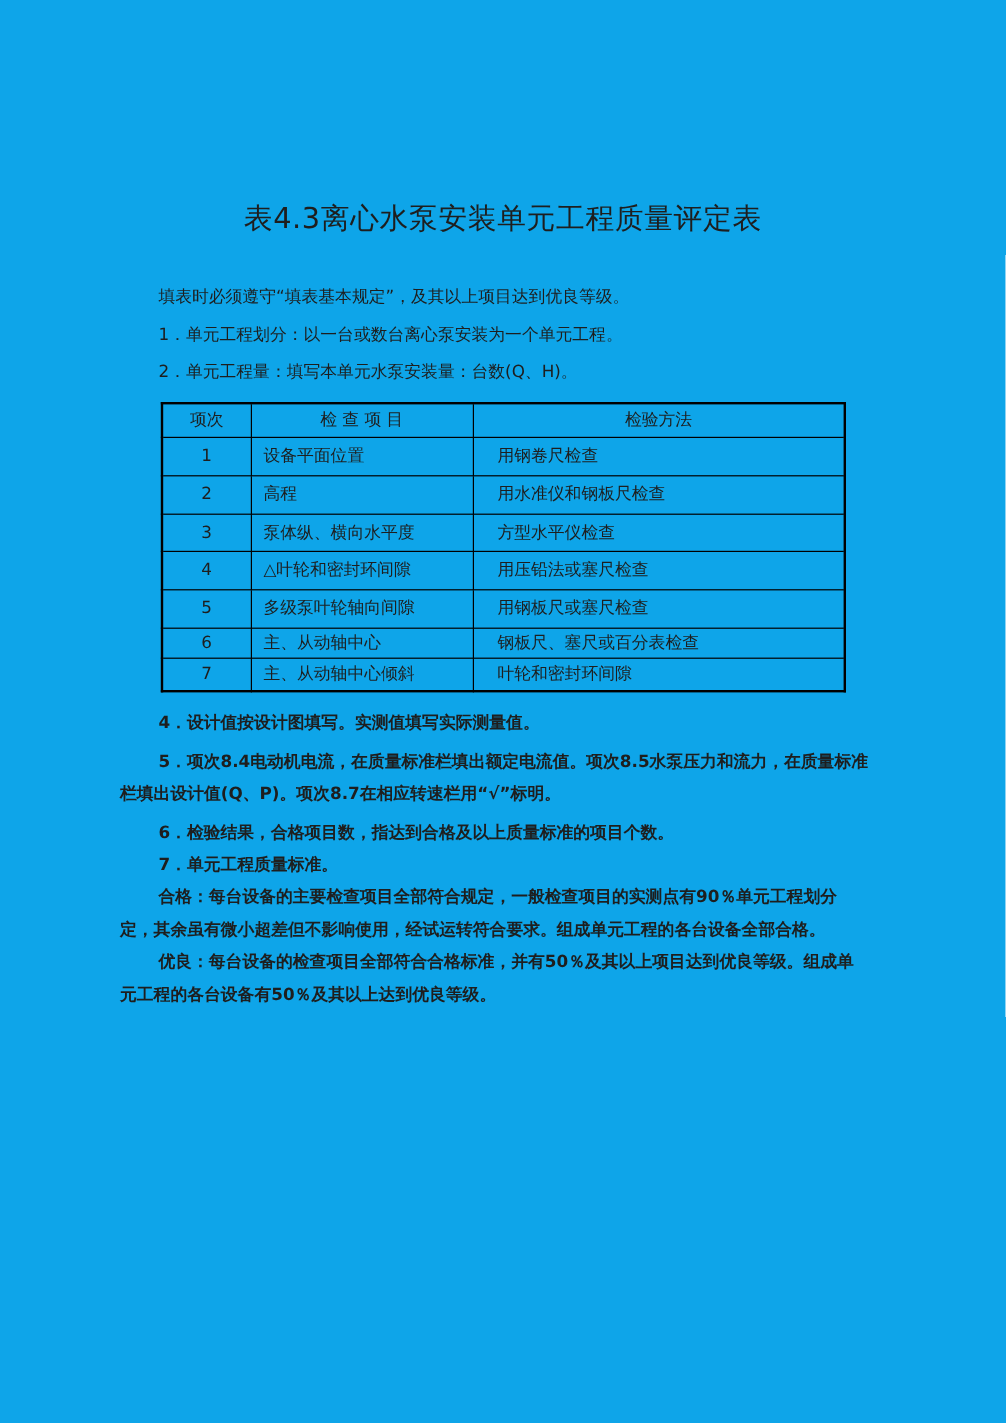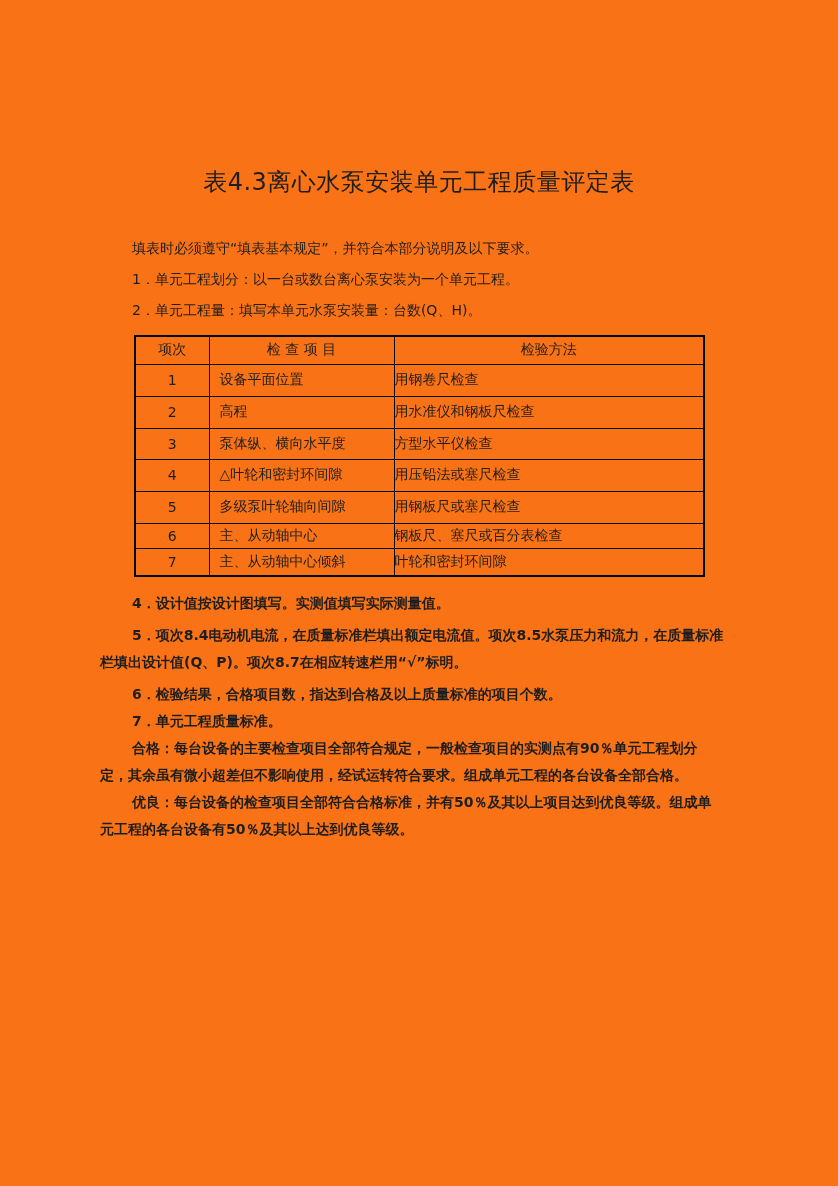--- a/index.html
+++ b/index.html
@@ -1,21 +1,21 @@
 <!DOCTYPE html>
 <html><head>
 <meta charset="utf-8">
 <style>
   * { margin: 0; padding: 0; box-sizing: border-box; }
   html, body { background: #ffffff; }
   .page {
     position: relative;
     width: 838px;
     height: 1186px;
-    background: #f97316;
+    background: #0ea5e9;
     font-family: "DejaVu Sans", "Liberation Sans", sans-serif;
     color: #1e1e1e;
     overflow: hidden;
   }
   .doc-title {
     padding-top: 170px;
     text-align: center;
     font-size: 24px;
     line-height: 1;
     letter-spacing: 0.5px;
@@ -61,32 +61,32 @@
   .check-table col.c2 { width: 185px; }
   .check-table col.c3 { width: 310px; }
   .check-table thead tr { height: 28px; }
   .check-table tbody tr { height: 32px; }
   .check-table tbody tr:nth-child(3) { height: 31px; }
   .check-table tbody tr:nth-child(6) { height: 25px; }
   .check-table tbody tr:nth-child(7) { height: 28px; }
   .check-table th { text-align: center; }
   .check-table td.no { text-align: center; }
   .check-table td.item   { text-align: left; padding-left: 10px; }
-  .check-table td.method { text-align: left; padding-left: 0; }
+  .check-table td.method { text-align: left; padding-left: 20px; }
 </style>
 </head>
 <body>
 
 <div class="page">
 
   <div class="doc-title">表4.3离心水泵安装单元工程质量评定表</div>
 
 
   <div class="body-text intro">
-    <div class="para line indent">填表时必须遵守“填表基本规定”，并符合本部分说明及以下要求。</div>
+    <div class="para line indent">填表时必须遵守“填表基本规定”，及其以上项目达到优良等级。</div>
     <div class="para line indent">1．单元工程划分：以一台或数台离心泵安装为一个单元工程。</div>
     <div class="para line indent">2．单元工程量：填写本单元水泵安装量：台数(Q、H)。</div>
   </div>
 
   <table class="check-table">
     <colgroup>
         <col class="c1">
         <col class="c2">
         <col class="c3">
       </colgroup>

